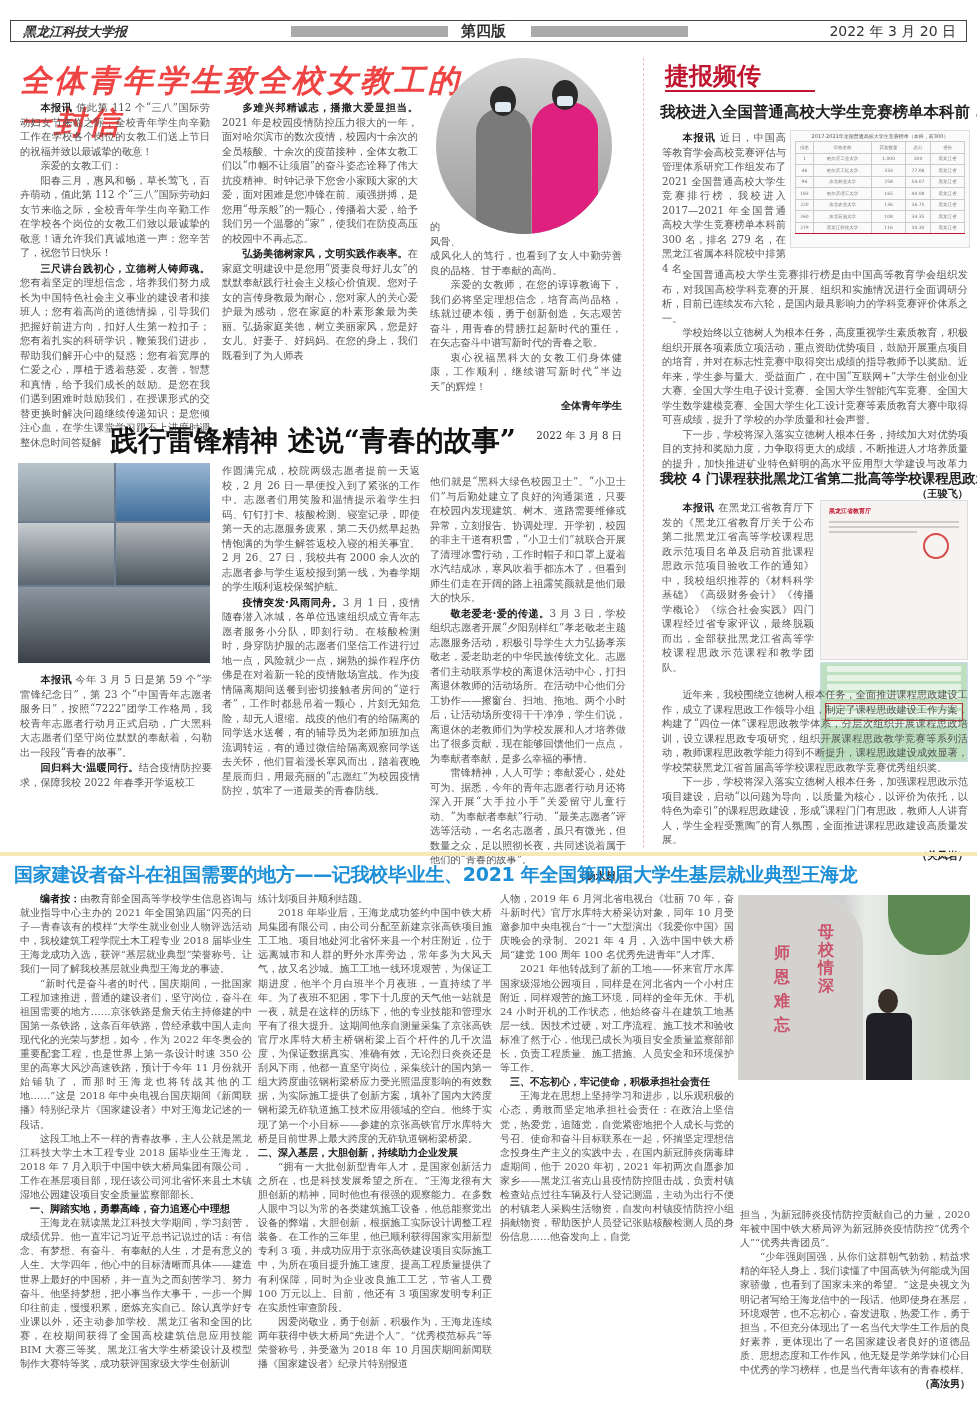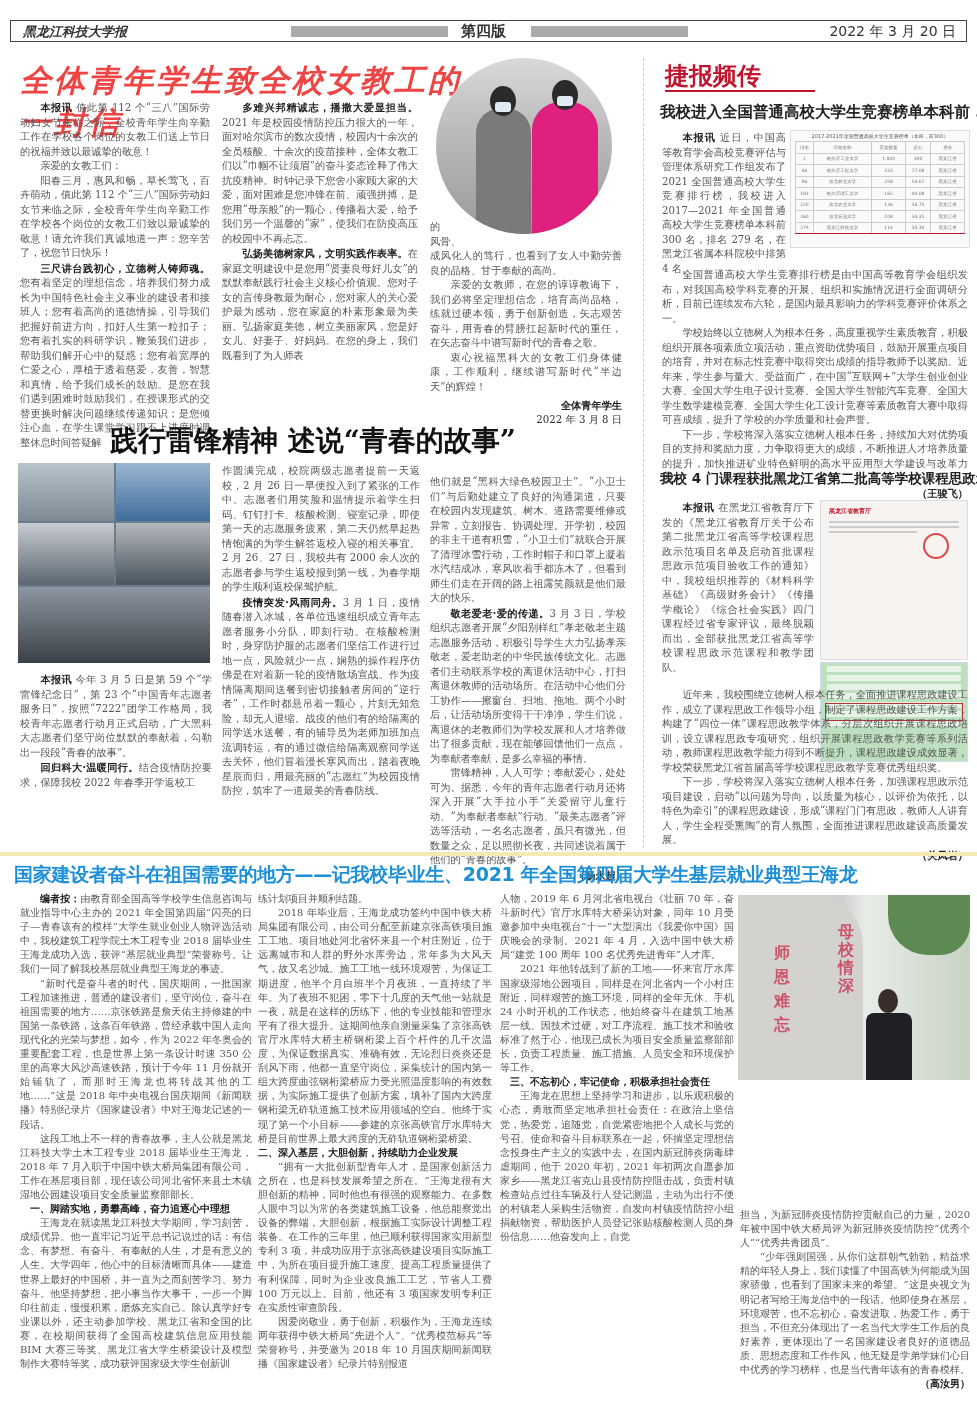--- a/index.html
+++ b/index.html
@@ -74,21 +74,21 @@
   <p><b>弘扬美德树家风，文明实践作表率。</b><span>在家庭文明建设中是您用“贤妻良母好儿女”的默默奉献践行社会主义核心价值观。您对子女的言传身教最为耐心，您对家人的关心爱护最为感动，您在家庭的朴素形象最为美丽。弘扬家庭美德，树立美丽家风，您是好女儿、好妻子、好妈妈。在您的身上，我们既看到了为人师表</span></p>
 </div>
 
 <div class="abs txt" style="left:430px;top:220px;width:192px;">
   <p style="text-indent:0"><span>的</span></p>
   <p style="text-indent:0"><span>风骨、</span></p>
   <p style="text-indent:0"><span>成风化人的笃行，也看到了女人中勤劳善良的品格、甘于奉献的高尚。</span></p>
   <p><span>亲爱的女教师，在您的谆谆教诲下，我们必将坚定理想信念，培育高尚品格，练就过硬本领，勇于创新创造，矢志艰苦奋斗，用青春的臂膀扛起新时代的重任，在矢志奋斗中谱写新时代的青春之歌。</span></p>
   <p><span>衷心祝福黑科大的女教工们身体健康，工作顺利，继续谱写新时代“半边天”的辉煌！</span></p>
   <div class="sign" style="margin-top:4px;">全体青年学生</div>
-  <div style="text-align:right;color:#333;">2022 年 3 月 8 日</div>
+  <div style="text-align:right;color:#333;margin-top:16px;">2022 年 3 月 8 日</div>
 </div>
 
 <div class="vdash" style="left:643px;top:58px;height:790px;"></div>
 
 <div class="abs section-hdr" style="left:665px;top:60px;">捷报频传</div>
 <div class="abs hdr-line" style="left:665px;top:90px;width:150px;"></div>
 
 <div class="abs h2" style="left:660px;top:102px;width:310px;white-space:nowrap;">我校进入全国普通高校大学生竞赛榜单本科前 300 名</div>
 
 <div class="table-img">
@@ -242,21 +242,21 @@
 
 <div class="abs txt" style="left:500px;top:892px;width:234px;font-size:10px;line-height:14.1px;">
   <p style="text-indent:0"><span>人物，2019 年 6 月河北省电视台《壮丽 70 年，奋斗新时代》官厅水库特大桥采访对象，同年 10 月受邀参加中央电视台“十一”大型演出《我爱你中国》国庆晚会的录制。2021 年 4 月，入选中国中铁大桥局“建党 100 周年 100 名优秀先进青年”人才库。</span></p>
   <p><span>2021 年他转战到了新的工地——怀来官厅水库国家级湿地公园项目，同样是在河北省内一个小村庄附近，同样艰苦的施工环境，同样的全年无休、手机 24 小时开机的工作状态，他始终奋斗在建筑工地基层一线。因技术过硬，对工序流程、施工技术和验收标准了然于心，他现已成长为项目安全质量监察部部长，负责工程质量、施工措施、人员安全和环境保护等工作。</span></p>
   <p style="text-indent:1em"><b>三、不忘初心，牢记使命，积极承担社会责任</b></p>
   <p><span>王海龙在思想上坚持学习和进步，以乐观积极的心态，勇敢而坚定地承担社会责任：在政治上坚信党，热爱党，追随党，自觉紧密地把个人成长与党的号召、使命和奋斗目标联系在一起，怀揣坚定理想信念投身生产主义的实践中去，在国内新冠肺炎病毒肆虐期间，他于 2020 年初，2021 年初两次自愿参加家乡——黑龙江省克山县疫情防控阻击战，负责村镇检查站点过往车辆及行人登记测温，主动为出行不便的村镇老人采购生活物资，自发向村镇疫情防控小组捐献物资，帮助医护人员登记张贴核酸检测人员的身份信息……他奋发向上，自觉</span></p>
 </div>
 
 <div class="photo" style="left:738px;top:895px;width:232px;height:185px;background:linear-gradient(90deg,#dcdcdc 0%,#cfcfcf 45%,#e8ece8 55%,#c7d3c2 100%);">
   <div style="position:absolute;left:0;top:0;width:125px;height:185px;background:#d4d2cf;border-radius:0 50px 0 0;"></div>
-  <div style="position:absolute;left:100px;top:28px;width:16px;font-size:16px;line-height:18px;color:#c9546b;font-weight:bold;">母校情深</div>
+  <div style="position:absolute;left:80px;top:28px;width:16px;font-size:16px;line-height:18px;color:#c9546b;font-weight:bold;">母校情深</div>
   <div style="position:absolute;left:36px;top:46px;width:16px;font-size:16px;line-height:24px;color:#c9546b;font-weight:bold;">师恩难忘</div>
   <div style="position:absolute;left:150px;top:0;width:82px;height:60px;background:#5d8a52;border-radius:0 0 30px 40px;"></div>
   <div style="position:absolute;left:140px;top:94px;width:20px;height:24px;border-radius:50%;background:#3a2f28;"></div>
   <div style="position:absolute;left:128px;top:118px;width:46px;height:67px;background:#1f1f25;border-radius:8px 8px 0 0;"></div>
 </div>
 
 <div class="abs txt" style="left:740px;top:1208px;width:230px;font-size:10px;line-height:14.1px;">
   <p style="text-indent:0"><span>担当，为新冠肺炎疫情防控贡献自己的力量，2020 年被中国中铁大桥局评为新冠肺炎疫情防控“优秀个人”“优秀共青团员”。</span></p>
   <p><span>“少年强则国强，从你们这群朝气勃勃，精益求精的年轻人身上，我们读懂了中国高铁为何能成为国家骄傲，也看到了国家未来的希望。”这是央视文为明记者写给王海龙信中的一段话。他即使身在基层，环境艰苦，也不忘初心，奋发进取，热爱工作，勇于担当，不但充分体现出了一名当代大学生工作后的良好素养，更体现出了一名国家建设者良好的道德品质、思想态度和工作作风，他无疑是学弟学妹们心目中优秀的学习榜样，也是当代青年该有的青春模样。</span></p>
   <div class="sign">（高汝男）</div>

